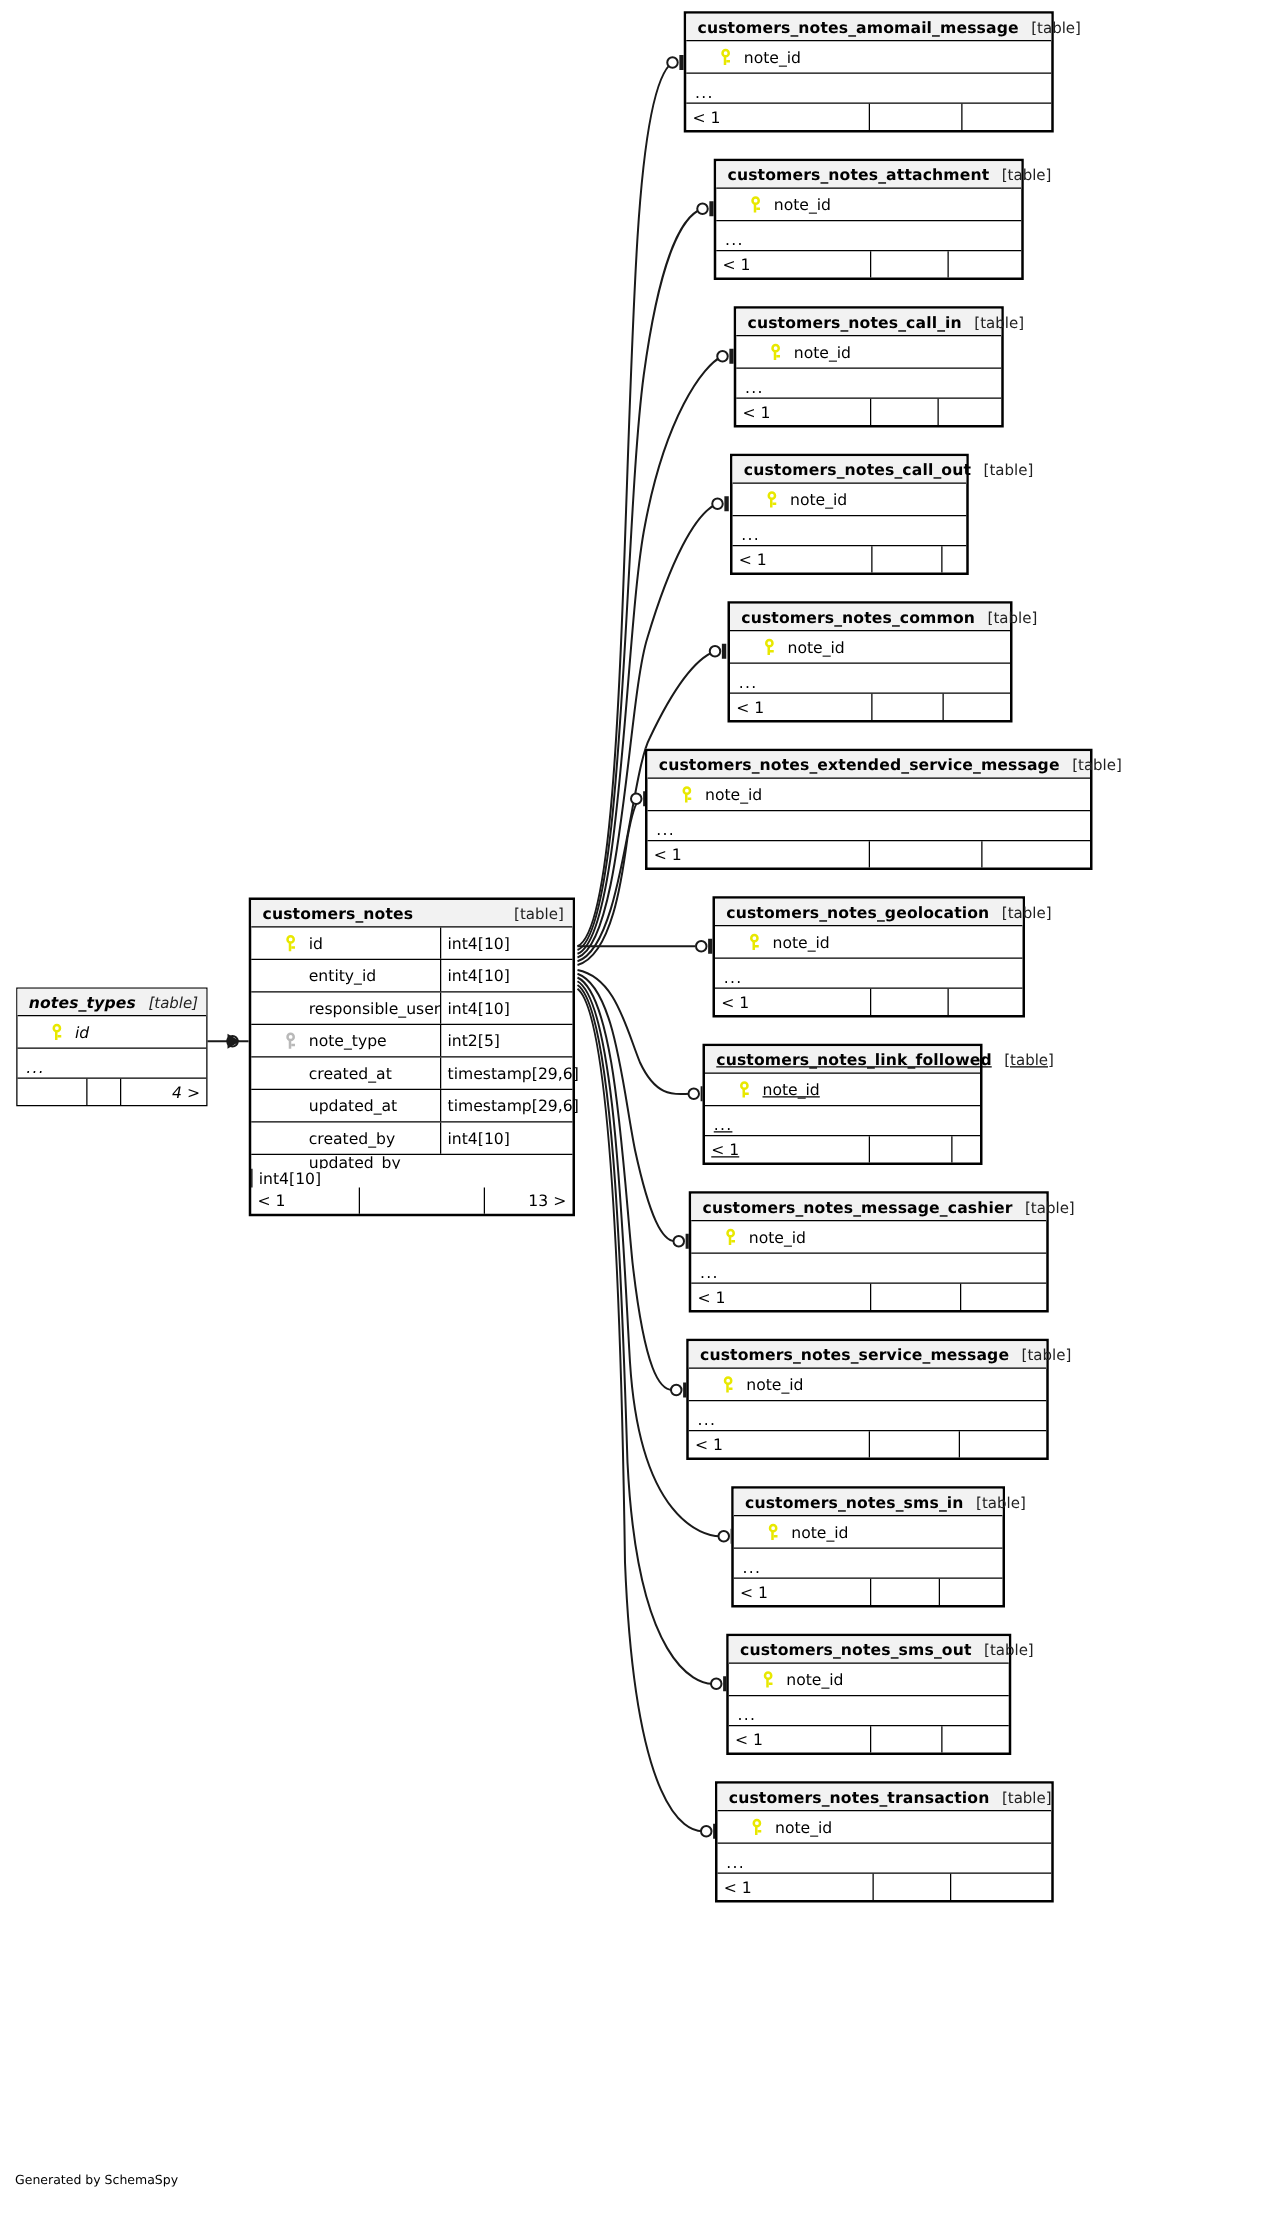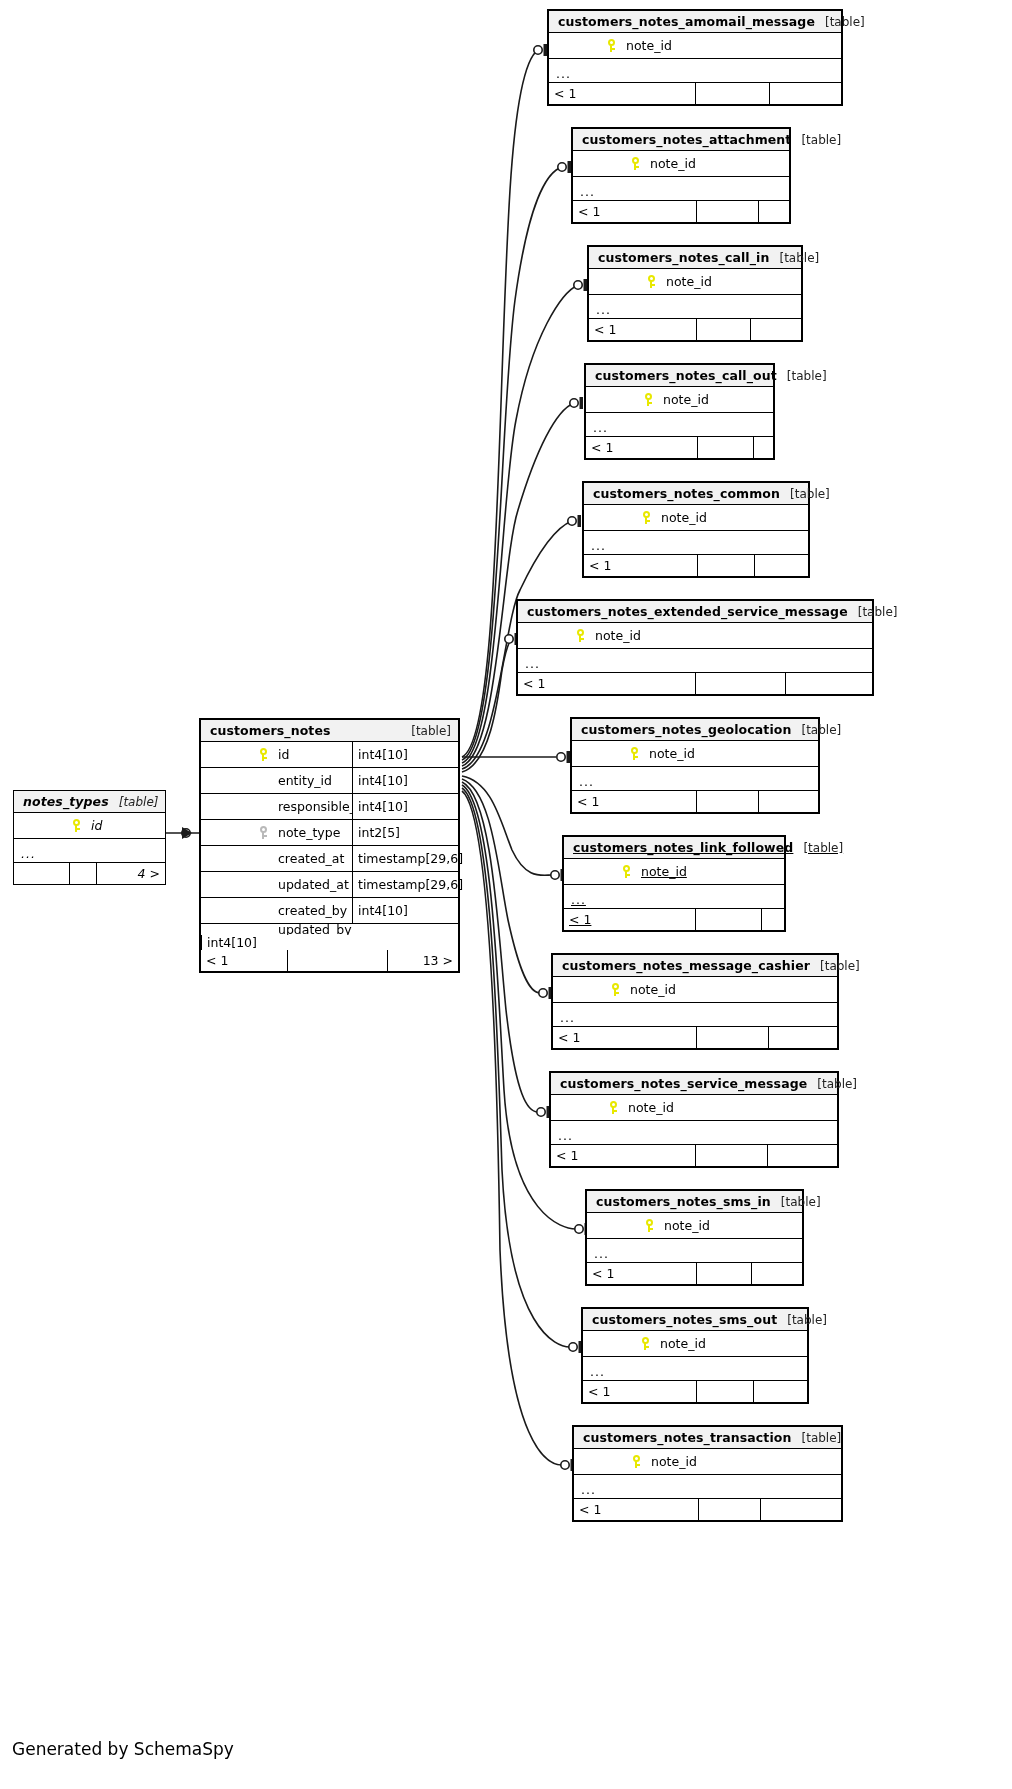--- a/index.html
+++ b/index.html
@@ -70,21 +70,20 @@
   }
   .col-row:last-child { border-bottom: none; flex-direction: column; }
   .col-name {
     flex: 1 1 auto;
     display: flex;
     align-items: center;
     padding-left: 22px;
     min-width: 0;
     white-space: nowrap;
     overflow: hidden;
-    margin-left: 31px;
   }
   .col-type {
     flex: 0 0 auto;
     display: flex;
     align-items: center;
     padding-left: 5px;
     border-left: 1.5px solid #000000;
     white-space: nowrap;
     font-size: 12.5px;
   }
@@ -154,21 +153,21 @@
   }
   .foot-cell:first-child { border-left: none; }
   .foot-left  { justify-content: flex-start; }
   .foot-right { justify-content: flex-end; }
 
   
   #caption {
     position: absolute;
     left: 12px;
     top: 1739px;
-    font-size: 17px;
+    font-size: 10px;
     color: #000000;
     font-family: "DejaVu Sans", "Liberation Sans", sans-serif;
   }
 </style>
 </head>
 <body>
 
 <div id="canvas">
 
   <svg id="edges" viewBox="0 0 1012 1789" xmlns="http://www.w3.org/2000/svg">
@@ -351,21 +350,21 @@
             <span class="col-label">note_id</span>
           </div>
         </div>
         <div class="ellipsis-row">...</div>
         <div class="foot-row">
           <div class="foot-cell foot-left" style="width:146px;">&lt; 1</div>
           <div class="foot-cell" style="width:74px;"></div>
           <div class="foot-cell foot-right" style="flex:1 1 auto;"></div>
         </div>
       </div>
-      <div class="tbl" style="left: 571px; top: 127px; width: 220px;">
+      <div class="tbl" style="left: 571px; top: 127px; width: 248px;">
         <div class="tbl-title">
           <span class="tbl-name">customers_notes_attachment</span>
           <span class="tbl-kind">[table]</span>
         </div>
         <div class="col-row">
           <div class="col-name">
             <span class="keyslot">
               <span class="key pk">
                 <span class="bow"></span>
                 <span class="shaft"></span>

